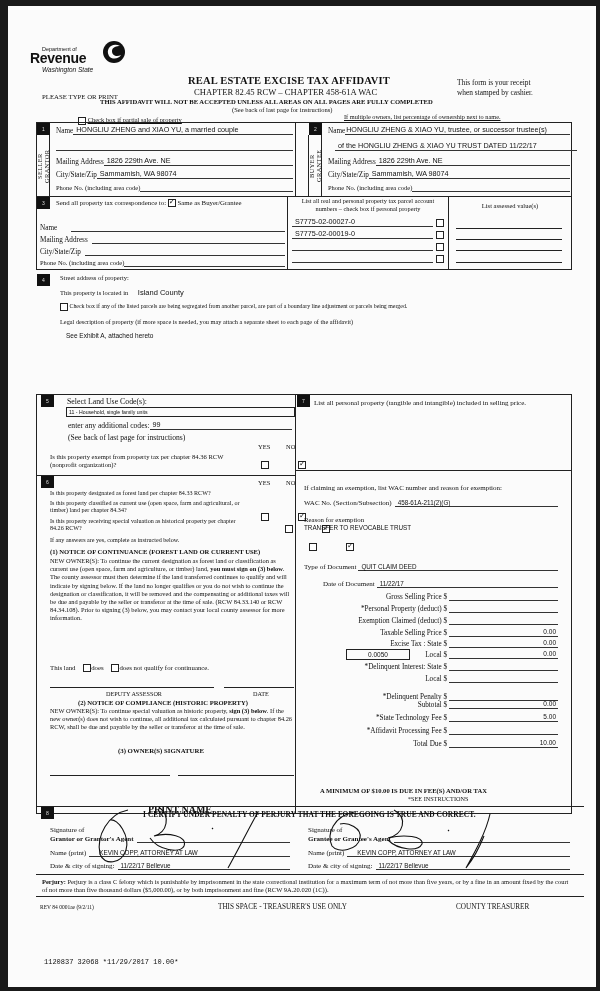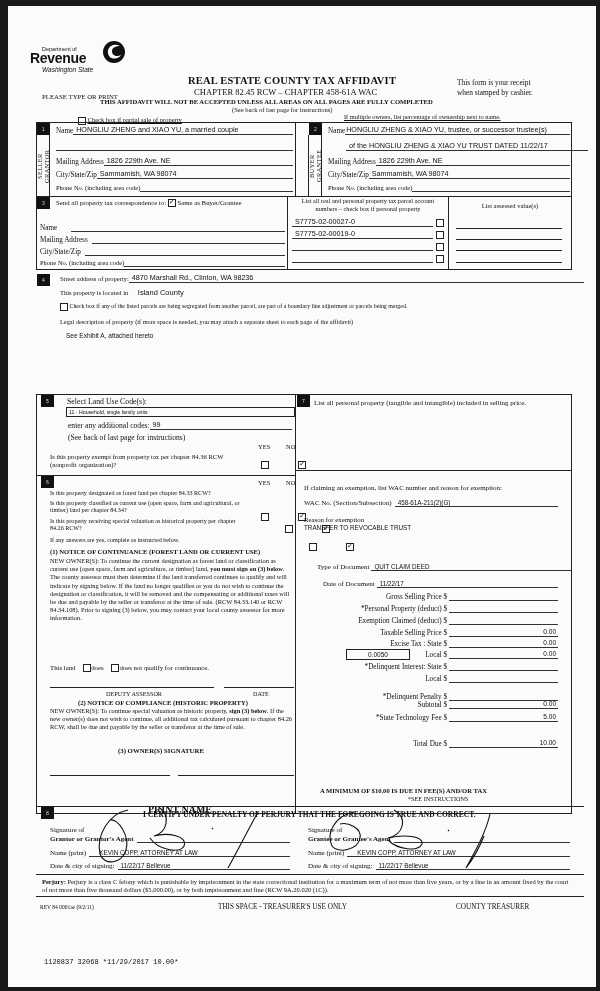--- a/index.html
+++ b/index.html
@@ -49,21 +49,21 @@
   <div class="abs" style="left:22px; top:34px; width:110px; height:40px;">
     <div class="abs sans" style="left:12px; top:6px; font-size:5.5px;">Department of</div>
     <div class="abs sans" style="left:0px; top:10px; font-size:14px; font-weight:bold; letter-spacing:-0.3px;">Revenue</div>
     <div class="abs sans" style="left:12px; top:26px; font-size:6.5px; font-style:italic;">Washington State</div>
     <svg class="abs" style="left:72px; top:0px;" width="24" height="24" viewBox="0 0 24 24">
       <circle cx="12" cy="12" r="11" fill="#111"></circle>
       <path d="M18 6 C 10 2, 3 9, 7 16 C 10 20, 17 19, 19 15 C 15 17, 10 16, 10 11 C 10 7, 15 6, 18 6 Z" fill="#fbfbfb"></path>
     </svg>
   </div>
   <div class="abs lbl" style="left:34px; top:87px; font-size:6.8px;">PLEASE TYPE OR PRINT</div>
-  <div class="abs" style="left:180px; top:69px; font-size:10.5px; font-weight:bold; letter-spacing:0.2px;">REAL ESTATE COUNTY TAX AFFIDAVIT</div>
+  <div class="abs" style="left:180px; top:69px; font-size:10.5px; font-weight:bold; letter-spacing:0.2px;">REAL ESTATE EXCISE TAX AFFIDAVIT</div>
   <div class="abs" style="left:186px; top:81px; font-size:8.6px;">CHAPTER 82.45 RCW – CHAPTER 458-61A WAC</div>
   <div class="abs" style="left:92px; top:92px; font-size:6.6px; font-weight:bold;">THIS AFFIDAVIT WILL NOT BE ACCEPTED UNLESS ALL AREAS ON ALL PAGES ARE FULLY COMPLETED</div>
   <div class="abs" style="left:224px; top:100px; font-size:6.5px;">(See back of last page for instructions)</div>
   <div class="abs lbl" style="left:449px; top:72px; font-size:7.4px;">This form is your receipt</div>
   <div class="abs lbl" style="left:449px; top:82px; font-size:7.4px;">when stamped by cashier.</div>
   <div class="abs lbl" style="left:70px; top:110px; font-size:6.5px;">
     <span class="cb"></span>
     <span style="text-decoration:underline;">Check box if partial sale of property</span>
   </div>
   <div class="abs lbl" style="left:336px; top:107px; font-size:6.3px; text-decoration:underline;">If multiple owners, list percentage of ownership next to name.</div>
@@ -114,21 +114,21 @@
     <div class="abs" style="left:300px; top:129px; width:14px; height:61px; border-right:1px solid #222; border-left:1px solid #222;"></div>
     <div class="vert" style="left:300px; top:135px; height:50px; width:14px;">
       <span>BUYER</span><br><span>GRANTEE</span>
     </div>
     <div class="row" style="left:320px; top:120px; width:242px;">
       <span class="lbl">Name</span>
       <div class="line-fill">
           <span class="fill" style="left:1px;">HONGLIU ZHENG &amp; XIAO YU, trustee, or successor trustee(s)</span>
         </div>
     </div>
-    <div class="row" style="left:338px; top:136px; width:242px;">
+    <div class="row" style="left:327px; top:136px; width:242px;">
       <div class="line-fill">
           <span class="fill">of the HONGLIU ZHENG &amp; XIAO YU TRUST DATED 11/22/17</span>
         </div>
     </div>
     <div class="row" style="left:320px; top:151px; width:242px;">
       <span class="lbl">Mailing Address</span>
       <div class="line-fill">
           <span class="fill">1826 229th Ave. NE</span>
         </div>
     </div>
@@ -203,23 +203,20 @@
     <div class="abs uline" style="left:448px; top:222px; width:106px;"></div>
     <div class="abs uline" style="left:448px; top:233px; width:106px;"></div>
     <div class="abs uline" style="left:448px; top:244px; width:106px;"></div>
     <div class="abs uline" style="left:448px; top:256px; width:106px;"></div>
   </div>
 
   <div>
     <div class="numbox" style="left:29px; top:268px;">4</div>
     <div class="row" style="left:52px; top:268px; width:524px;">
       <span class="lbl" style="font-size:6.5px;">Street address of property:</span>
-      <div class="line-fill">
-          <span class="fill">4870 Marshall Rd., Clinton, WA 98236</span>
-        </div>
     </div>
     <div class="abs lbl" style="left:52px; top:282px; font-size:6.5px;">
       <span>This property is located in</span>
       <span class="sans" style="font-size:7.5px; margin-left:8px;">Island County</span>
     </div>
     <div class="abs lbl" style="left:52px; top:297px; font-size:5.9px;">
       <span class="cb"></span>
       <span>Check box if any of the listed parcels are being segregated from another parcel, are part of a boundary line adjustment or parcels being merged.</span>
     </div>
     <div class="abs lbl" style="left:52px; top:312px; font-size:6.3px;">Legal description of property (if more space is needed, you may attach a separate sheet to each page of the affidavit)</div>
@@ -298,21 +295,21 @@
     <div class="abs lbl" style="left:296px; top:478px; font-size:7px;">If claiming an exemption, list WAC number and reason for exemption:</div>
     <div class="row" style="left:296px; top:492px; width:254px;">
       <span class="lbl" style="font-size:7px;">WAC No. (Section/Subsection)</span>
       <div class="line-fill" style="margin-left:3px;">
           <span class="fill" style="font-size:6.3px;">458-61A-211(2)(G)</span>
         </div>
     </div>
     <div class="abs lbl" style="left:296px; top:510px; font-size:6.8px;">Reason for exemption</div>
     <div class="abs sans" style="left:296px; top:518px; font-size:6.3px;">TRANSFER TO REVOCABLE TRUST</div>
 
-    <div class="row" style="left:309px; top:556px; width:254px;">
+    <div class="row" style="left:296px; top:556px; width:254px;">
       <span class="lbl" style="font-size:7px;">Type of Document</span>
       <div class="line-fill" style="margin-left:2px;">
           <span class="fill" style="font-size:6.3px;">QUIT CLAIM DEED</span>
         </div>
     </div>
     <div class="row" style="left:296px; top:573px; width:254px;">
       <span class="lbl" style="font-size:7px;padding-left:19px;">Date of Document</span>
       <div class="line-fill" style="margin-left:2px;">
           <span class="fill" style="font-size:6.3px;">11/22/17</span>
         </div>
@@ -356,20 +353,24 @@
           <span class="ml" style="width:145px;">*Delinquent Penalty $</span>
           <span class="mv"></span>
         </div>
       <div class="money-row" style="top:108px;">
           <span class="ml" style="width:145px;">Subtotal $</span>
           <span class="mv">0.00</span>
         </div>
       <div class="money-row" style="top:121px;">
           <span class="ml" style="width:145px;">*State Technology Fee $</span>
           <span class="mv">5.00</span>
+        </div>
+      <div class="money-row" style="top:134px;">
+          <span class="ml" style="width:145px;">*Affidavit Processing Fee $</span>
+          <span class="mv"></span>
         </div>
       <div class="money-row" style="top:147px;">
           <span class="ml" style="width:145px;">Total Due $</span>
           <span class="mv">10.00</span>
         </div>
     </div>
     <div class="abs" style="left:312px; top:781px; font-size:6.6px; font-weight:bold; white-space:nowrap;">A MINIMUM OF $10.00 IS DUE IN FEE(S) AND/OR TAX</div>
     <div class="abs" style="left:400px; top:789px; font-size:6.2px; white-space:nowrap;">*SEE INSTRUCTIONS</div>
   </div>
 

